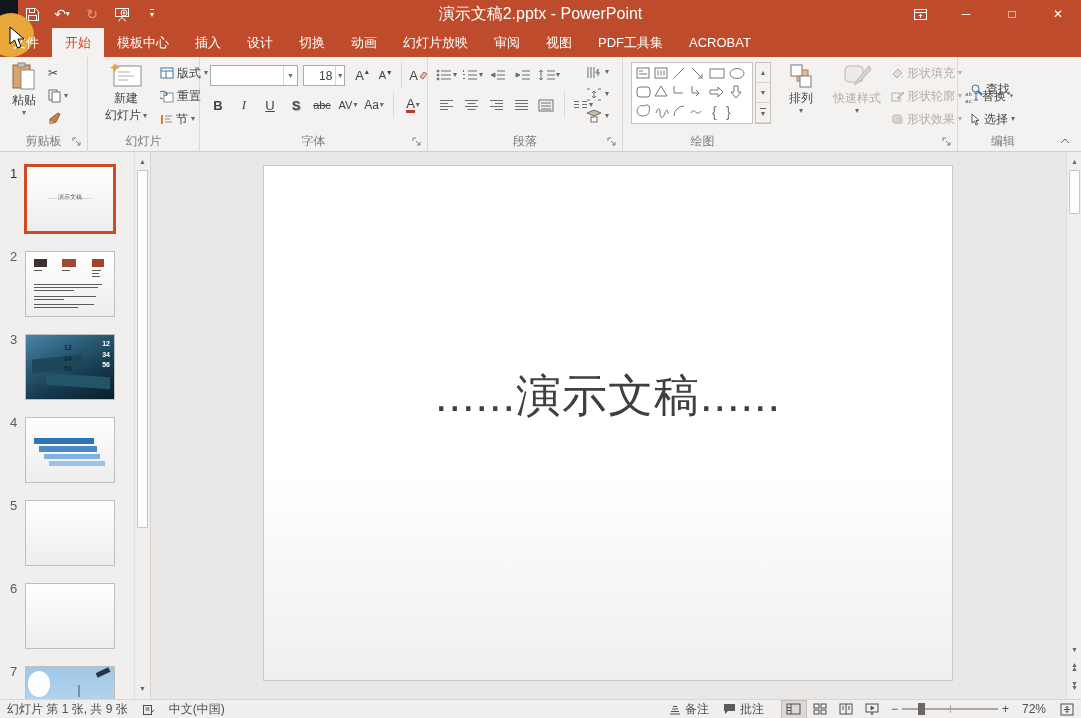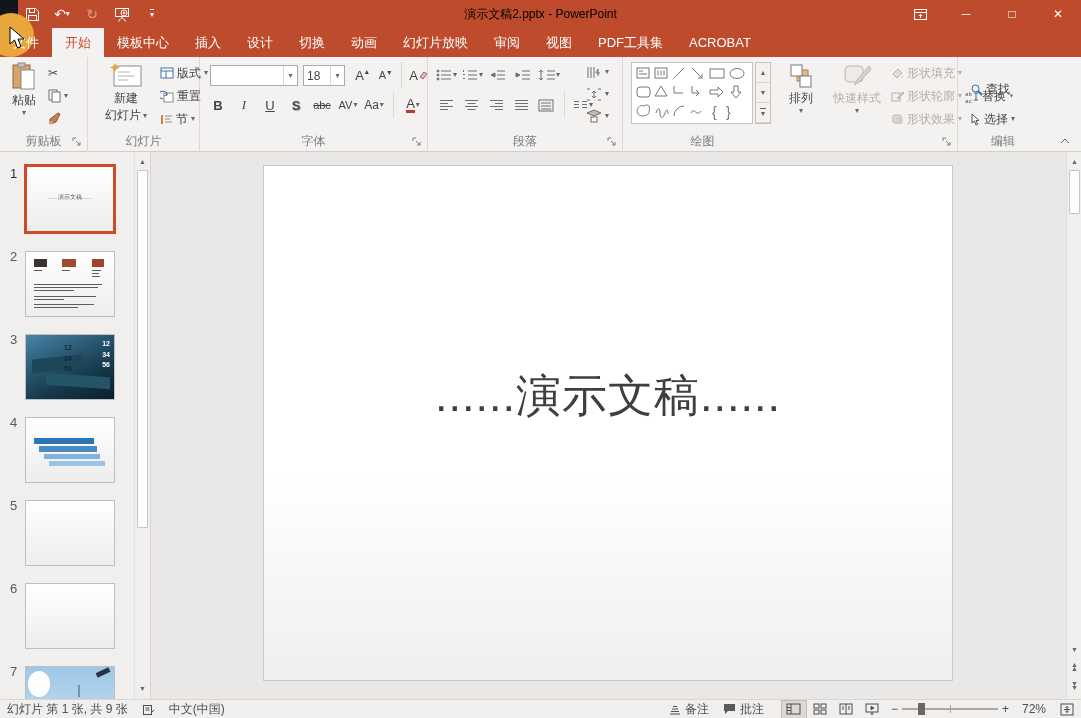--- a/index.html
+++ b/index.html
@@ -7,21 +7,21 @@
   body { font-family:"Liberation Sans","DejaVu Sans",sans-serif; position:relative; background:#E9E8E7; }
   .abs { position:absolute; }
 
   
   .titlebar { position:absolute; left:0; top:0; width:1081px; height:28px; background:#BE4B2B; display:flex; align-items:center; }
   .corner-artifact { position:absolute; left:0; top:0; width:18px; height:26px; background:#11161d; }
   .qat { position:absolute; left:20px; top:0; height:28px; display:flex; align-items:center; gap:6px; }
   .qatbtn { width:24px; height:24px; display:flex; align-items:center; justify-content:center; color:#fff; font-size:14px; }
   .qatbtn.dim { opacity:.45; }
   .caret { font-size:8px; color:#fff; line-height:1; }
-  .title-text { position:absolute; left:0; right:0; top:0; height:28px; text-align:center; line-height:28px; color:#000000; font-size:12px; }
+  .title-text { position:absolute; left:0; right:0; top:0; height:28px; text-align:center; line-height:28px; color:#ffffff; font-size:16px; }
   .winctl { position:absolute; right:0; top:0; height:28px; display:flex; }
   .winbtn { width:46px; height:28px; display:flex; align-items:center; justify-content:center; color:#fff; font-size:12px; }
 
   
   .tabrow { position:absolute; left:0; top:28px; width:1081px; height:29px; background:#BE4B2B; display:flex; align-items:stretch; }
   .tab { padding:0 13px; line-height:29px; color:#fff; font-size:13px; white-space:nowrap; }
   .tab.active { background:#F4F2F0; color:#C8492C; }
   .tab.file { position:relative; z-index:55; }
   .tellme { display:flex; align-items:center; gap:6px; color:#F3D3C7; font-size:13px; padding:0 10px; margin-left:4px; }
   .tabright { margin-left:auto; display:flex; align-items:stretch; }
@@ -214,21 +214,21 @@
         <span class="dcaret">▾</span>
     </div>
     <div class="grplabel">幻灯片</div>
   </div>
 
   <div class="grp" style="width:228px;">
     <div class="combo abs" style="left:10px; top:8px; width:88px;">
       <span class="cbx"></span>
       <span class="cbtn">▾</span>
     </div>
-    <div class="combo abs" style="left:103px; top:8px; width:42px;">
+    <div class="combo abs" style="left:103px; top:8px; width:42px;padding-left:12px;">
       <span class="cbx">18</span>
       <span class="cbtn">▾</span>
     </div>
     <div class="srow" style="left:152px; top:8px;">
       <span class="fbtn">A<span style="font-size:8px; margin-top:-8px;">▴</span></span>
       <span class="fbtn" style="font-size:11px;">A<span style="font-size:8px; margin-top:-6px;">▾</span></span>
       <span class="vline"></span>
       <span class="fbtn">A<svg class="pic" width="8" height="9" viewBox="0 0 8 9">
             <path d="M1 6l4-5 3 2-4 5z" fill="#F0B6B0" stroke="#A06060"></path>
           </svg></span>

